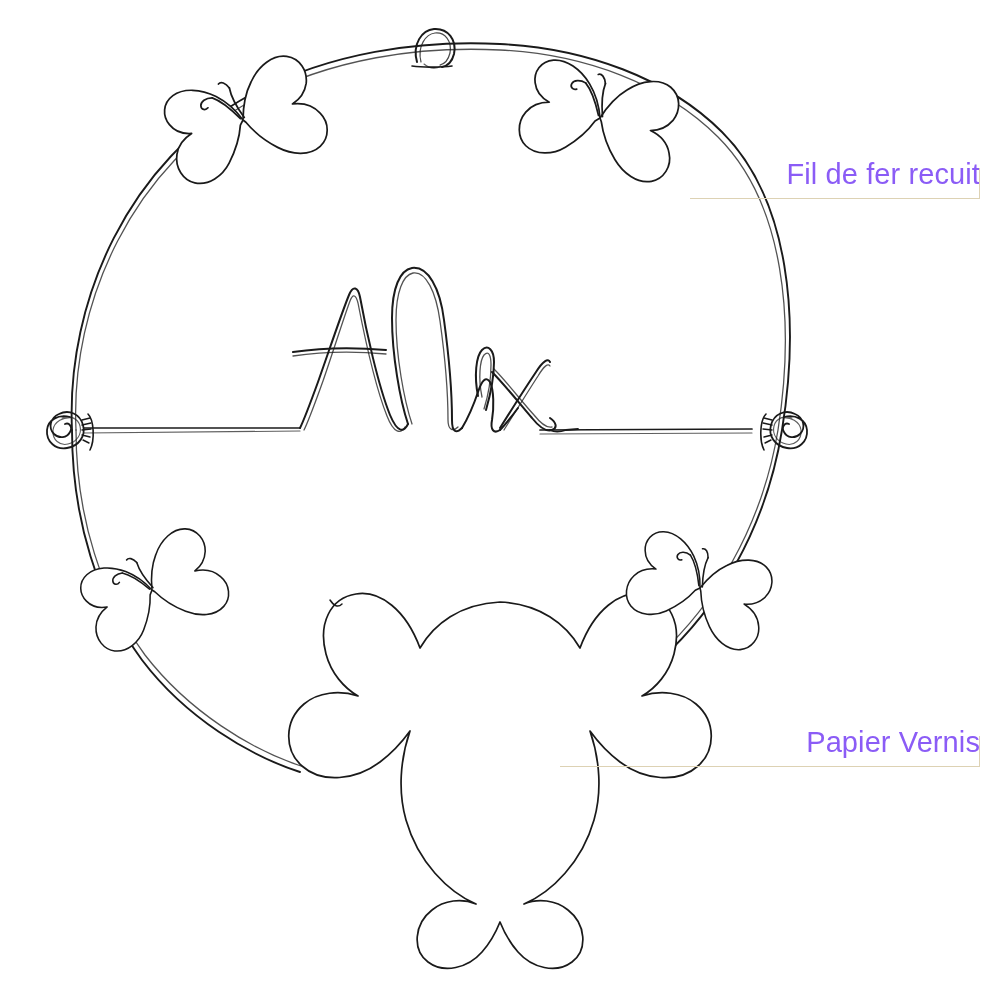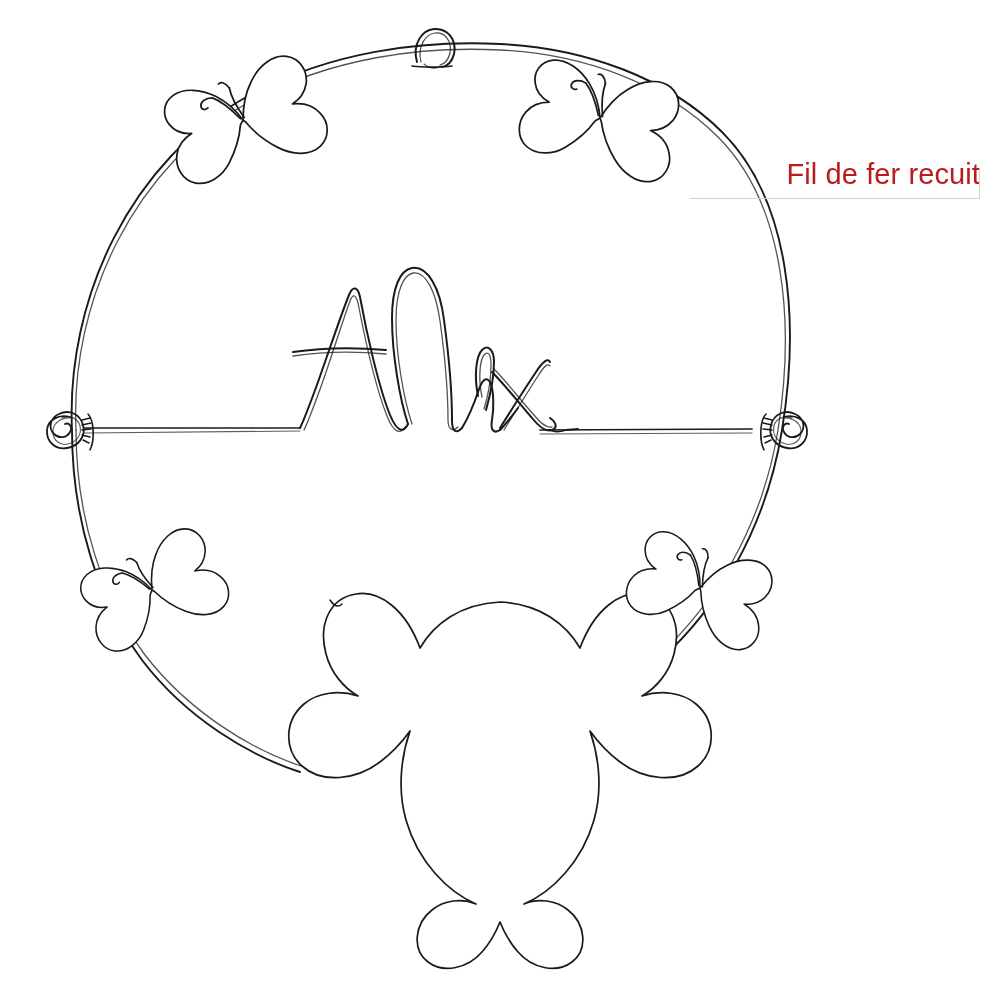--- a/index.html
+++ b/index.html
@@ -25,21 +25,21 @@
     height: 1000px;
   }
   .annotation {
     position: absolute;
     white-space: nowrap;
   }
   .annotation-text {
     font-family: "Liberation Sans", sans-serif;
     font-size: 29px;
     line-height: 1;
-    color: #b91c1c;
+    color: #8b5cf6;
     letter-spacing: 0.1px;
     display: block;
     text-align: right;
   }
   #annotation-wire {
     left: 690px;
     top: 160px;
     width: 290px;
   }
   #annotation-paper {
@@ -298,14 +298,19 @@
       <use href="#butterfly-glyph"></use>
     </g>
   </svg>
 
   <div class="annotation" id="annotation-wire">
     <span class="annotation-text">Fil de fer recuit</span>
     <span class="annotation-rule" style="background: rgb(221, 210, 180);"></span>
     <span class="annotation-tick" style="background: rgb(221, 210, 180);"></span>
   </div>
 
+  <div class="annotation" id="annotation-paper">
+    <span class="annotation-text">Papier Vernis</span>
+    <span class="annotation-rule" style="background: rgb(221, 210, 180);"></span>
+    <span class="annotation-tick" style="background: rgb(221, 210, 180);"></span>
+  </div>
 
 </div>
 
 </body></html>

